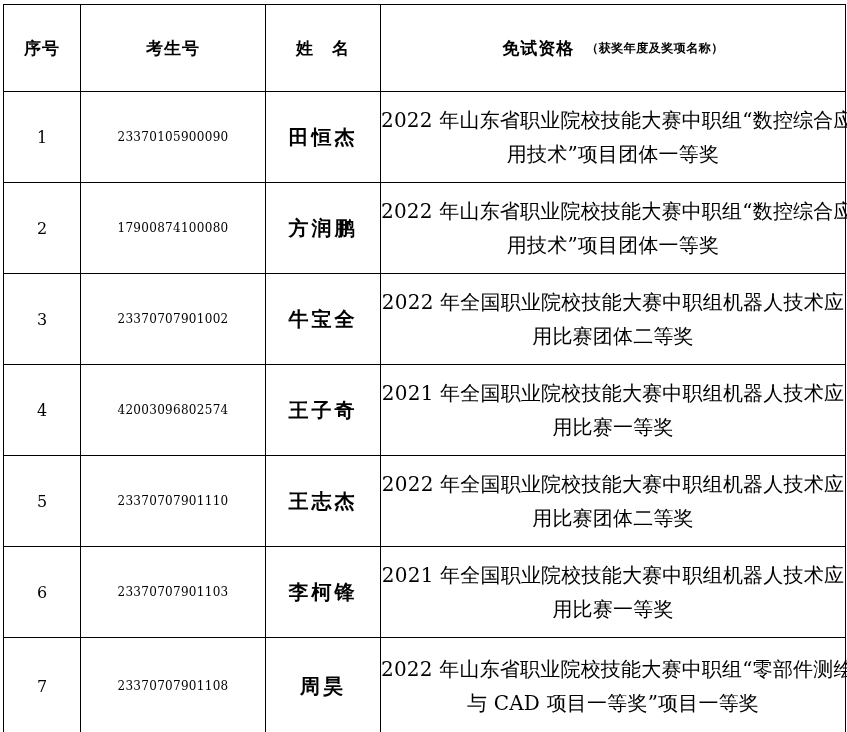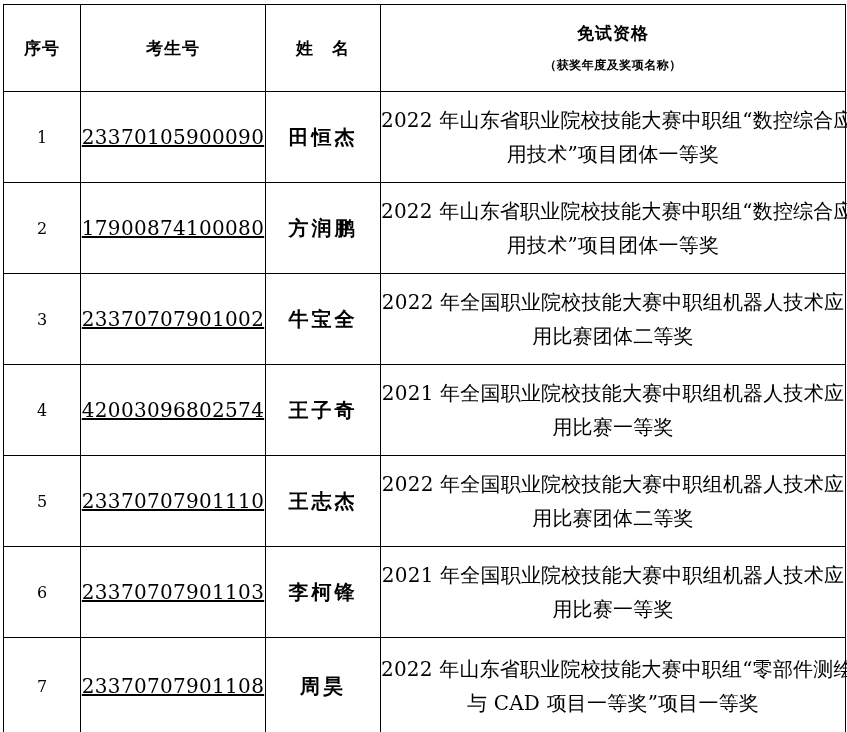--- a/index.html
+++ b/index.html
@@ -38,37 +38,36 @@
   col.c-qual  { width: 465px; }
 
   .hdr-cell {
     font-size: 17px;
     font-weight: bold;
     letter-spacing: 1px;
     height: 86px;
   }
   .hdr-qual-lines {
     display: flex;
-    flex-direction: column;
+    flex-direction: row;
     justify-content: center;
     align-items: center;
     height: 86px;
     gap: 12px;
   }
   .hdr-qual-lines .l1 { font-size: 17px; font-weight: bold; letter-spacing: 1px; }
   .hdr-qual-lines .l2 { font-size: 12px; font-weight: bold; letter-spacing: 0.5px; }
 
   .body-row td { height: 90px; }
   .cell-index {
     font-size: 16px;
   }
   .cell-exam {
-    font-size: 20px;
+    font-size: 12px;
     letter-spacing: 0.3px;
-    text-decoration: underline;
   }
   .cell-name {
     font-size: 20px;
     font-weight: bold;
     letter-spacing: 3px;
     padding-left: 3px;
   }
   .cell-qual {
     text-align: left;
     font-size: 20px;

